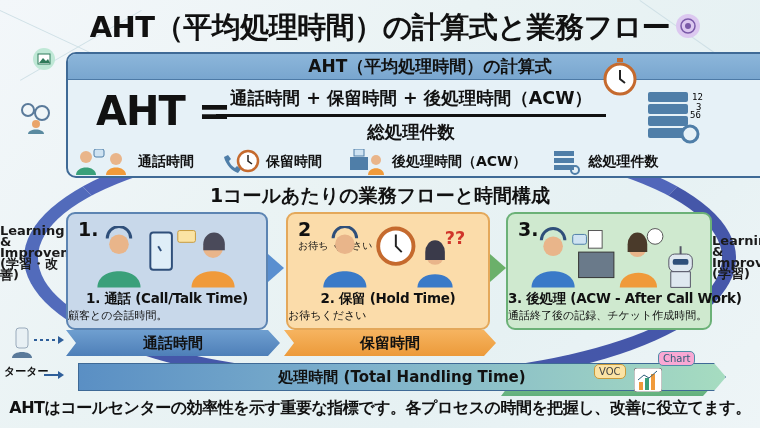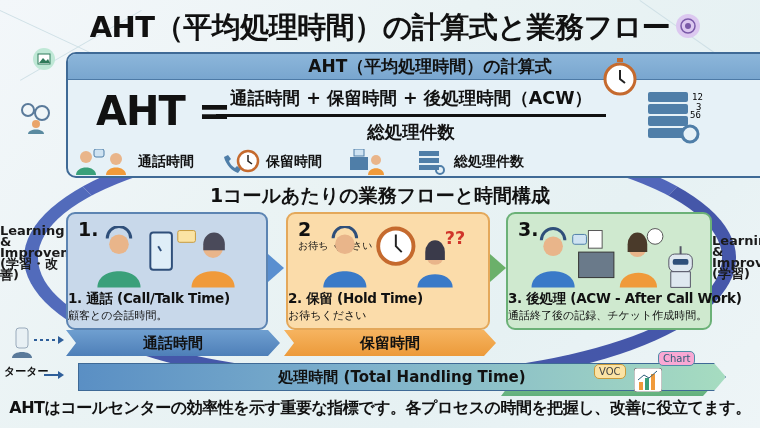--- a/index.html
+++ b/index.html
@@ -45,21 +45,21 @@
     font-size: 19px; font-weight: bold;
   }
   .card {
     position: absolute; top: 212px; height: 118px; border-radius: 9px; border: 2px solid;
   }
   .card-1 { left: 66px; width: 202px; background: #c8d8ea; border-color: #5c84b2; }
   .card-2 { left: 286px; width: 204px; background: #fbdcaa; border-color: #e4a85a; }
   .card-3 { left: 506px; width: 206px; background: #cfe9cf; border-color: #6bb177; }
   .card-num { position: absolute; left: 10px; top: 4px; font-size: 19px; font-weight: bold; }
   .card-num small { font-size: 10px; display: block; line-height: 11px; font-weight: normal; }
-  .card-label { position: absolute; left: 0; width: 100%; text-align: left; top: 76px; font-size: 13.5px; font-weight: bold; white-space: nowrap; letter-spacing: -0.3px; }
+  .card-label { position: absolute; left: 0; width: 100%; text-align: center; top: 76px; font-size: 13.5px; font-weight: bold; white-space: nowrap; letter-spacing: -0.3px; }
   .card-desc { position: absolute; left: 0; width: 100%; text-align: left; top: 94px; font-size: 11px; white-space: nowrap; }
   .card-illus { position: absolute; left: 0; top: 12px; width: 100%; height: 62px; }
 
   .band {
     position: absolute; top: 330px; height: 26px; font-size: 15px; font-weight: bold;
     display: flex; align-items: center; justify-content: center;
     clip-path: polygon(0 0, calc(100% - 12px) 0, 100% 50%, calc(100% - 12px) 100%, 0 100%, 10px 50%);
   }
   .band-1 { left: 66px; width: 214px; background: linear-gradient(#6f9fd0, #4e7fb8); color: #111; }
   .band-2 { left: 284px; width: 212px; background: linear-gradient(#f6b460, #ec9a3a); }
@@ -158,20 +158,21 @@
       </svg>
       <span>保留時間</span>
     </div>
     <div class="legend-item">
       <svg width="38" height="26">
         <rect x="2" y="8" width="18" height="13" fill="#4f7ea8"></rect>
           <rect x="6" y="0" width="10" height="7" fill="#cfe3f2" stroke="#4f7ea8"></rect>
           <circle cx="28" cy="11" r="5" fill="#e9b58a"></circle>
           <path d="M20 26c0-9 16-9 16 0z" fill="#f09a3a"></path>
       </svg>
+      <span>後処理時間（ACW）</span>
     </div>
     <div class="legend-item">
       <svg width="30" height="26">
         <rect x="1" y="2" width="20" height="5" fill="#4f7ea8"></rect>
           <rect x="1" y="9" width="20" height="5" fill="#4f7ea8"></rect>
           <rect x="1" y="16" width="20" height="5" fill="#4f7ea8"></rect>
           <circle cx="22" cy="21" r="4" fill="none" stroke="#4f7ea8" stroke-width="2"></circle>
       </svg>
       <span>総処理件数</span>
     </div>

